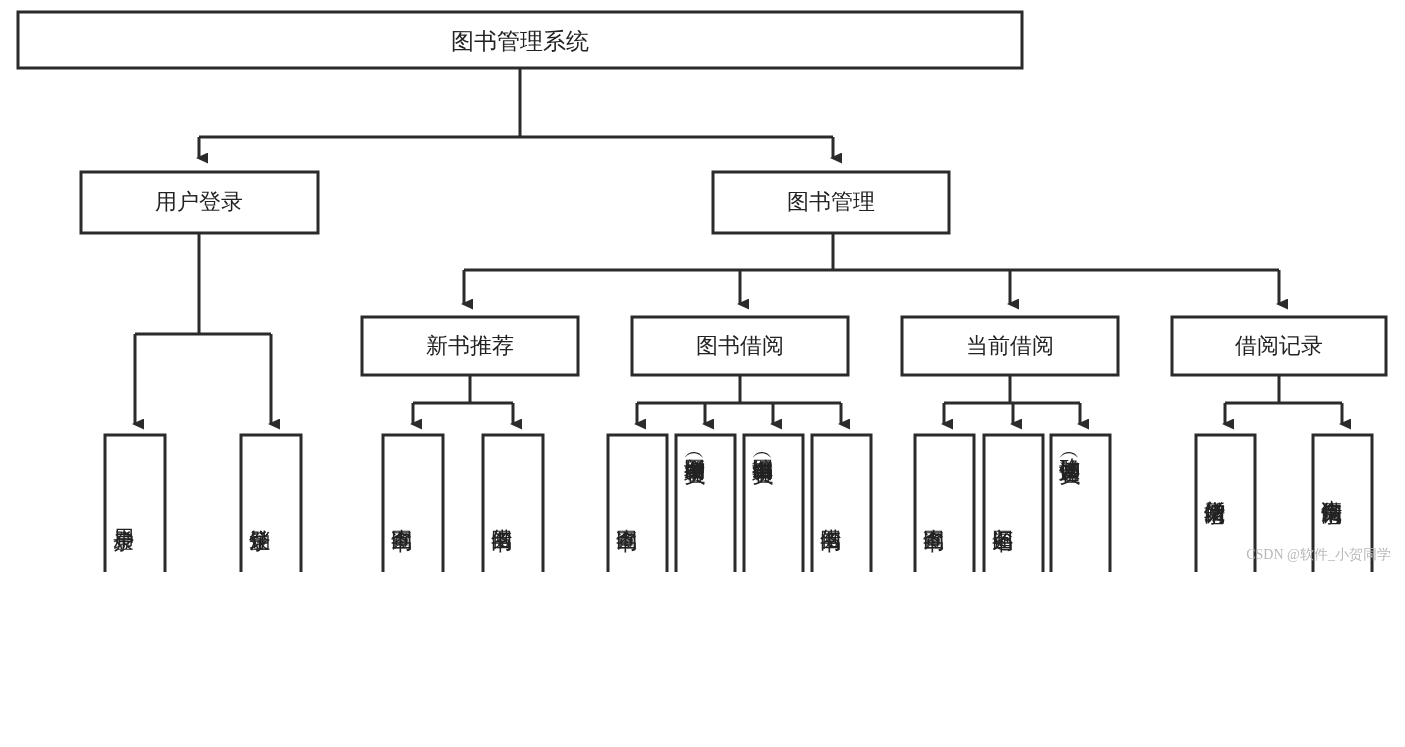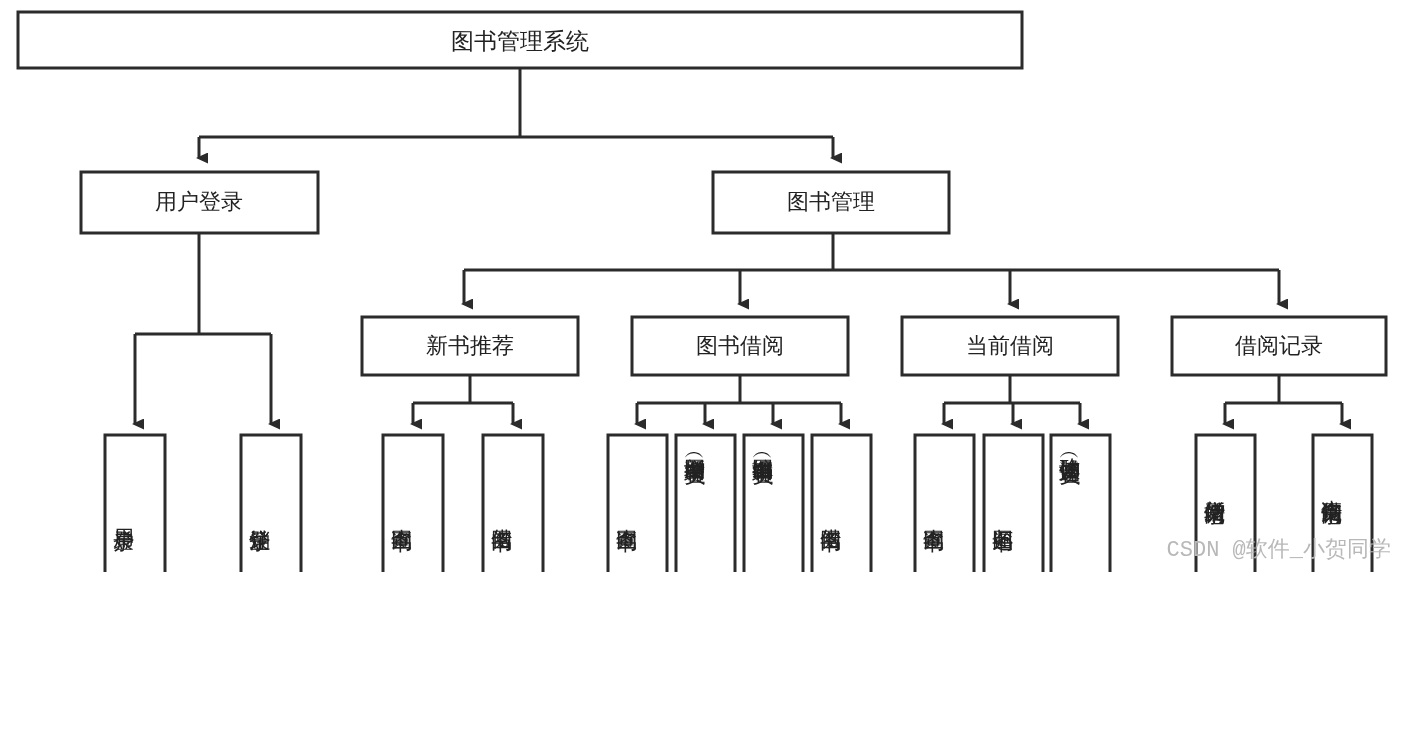--- a/index.html
+++ b/index.html
@@ -61,22 +61,22 @@
     text-orientation: upright;
     white-space: normal;
     text-align: left;
     letter-spacing: 1px;
     pointer-events: none;
   }
   .watermark {
     position: absolute;
     right: 14px;
     bottom: 8px;
-    font-family: Liberation Mono, monospace;
-    font-size: 22px;
+    font-family: Liberation Serif, serif;
+    font-size: 14px;
     color: #b8b8b8;
     white-space: nowrap;
     pointer-events: none;
   }
 </style>
 </head>
 <body>
 
 <div id="diagram-root">
 

